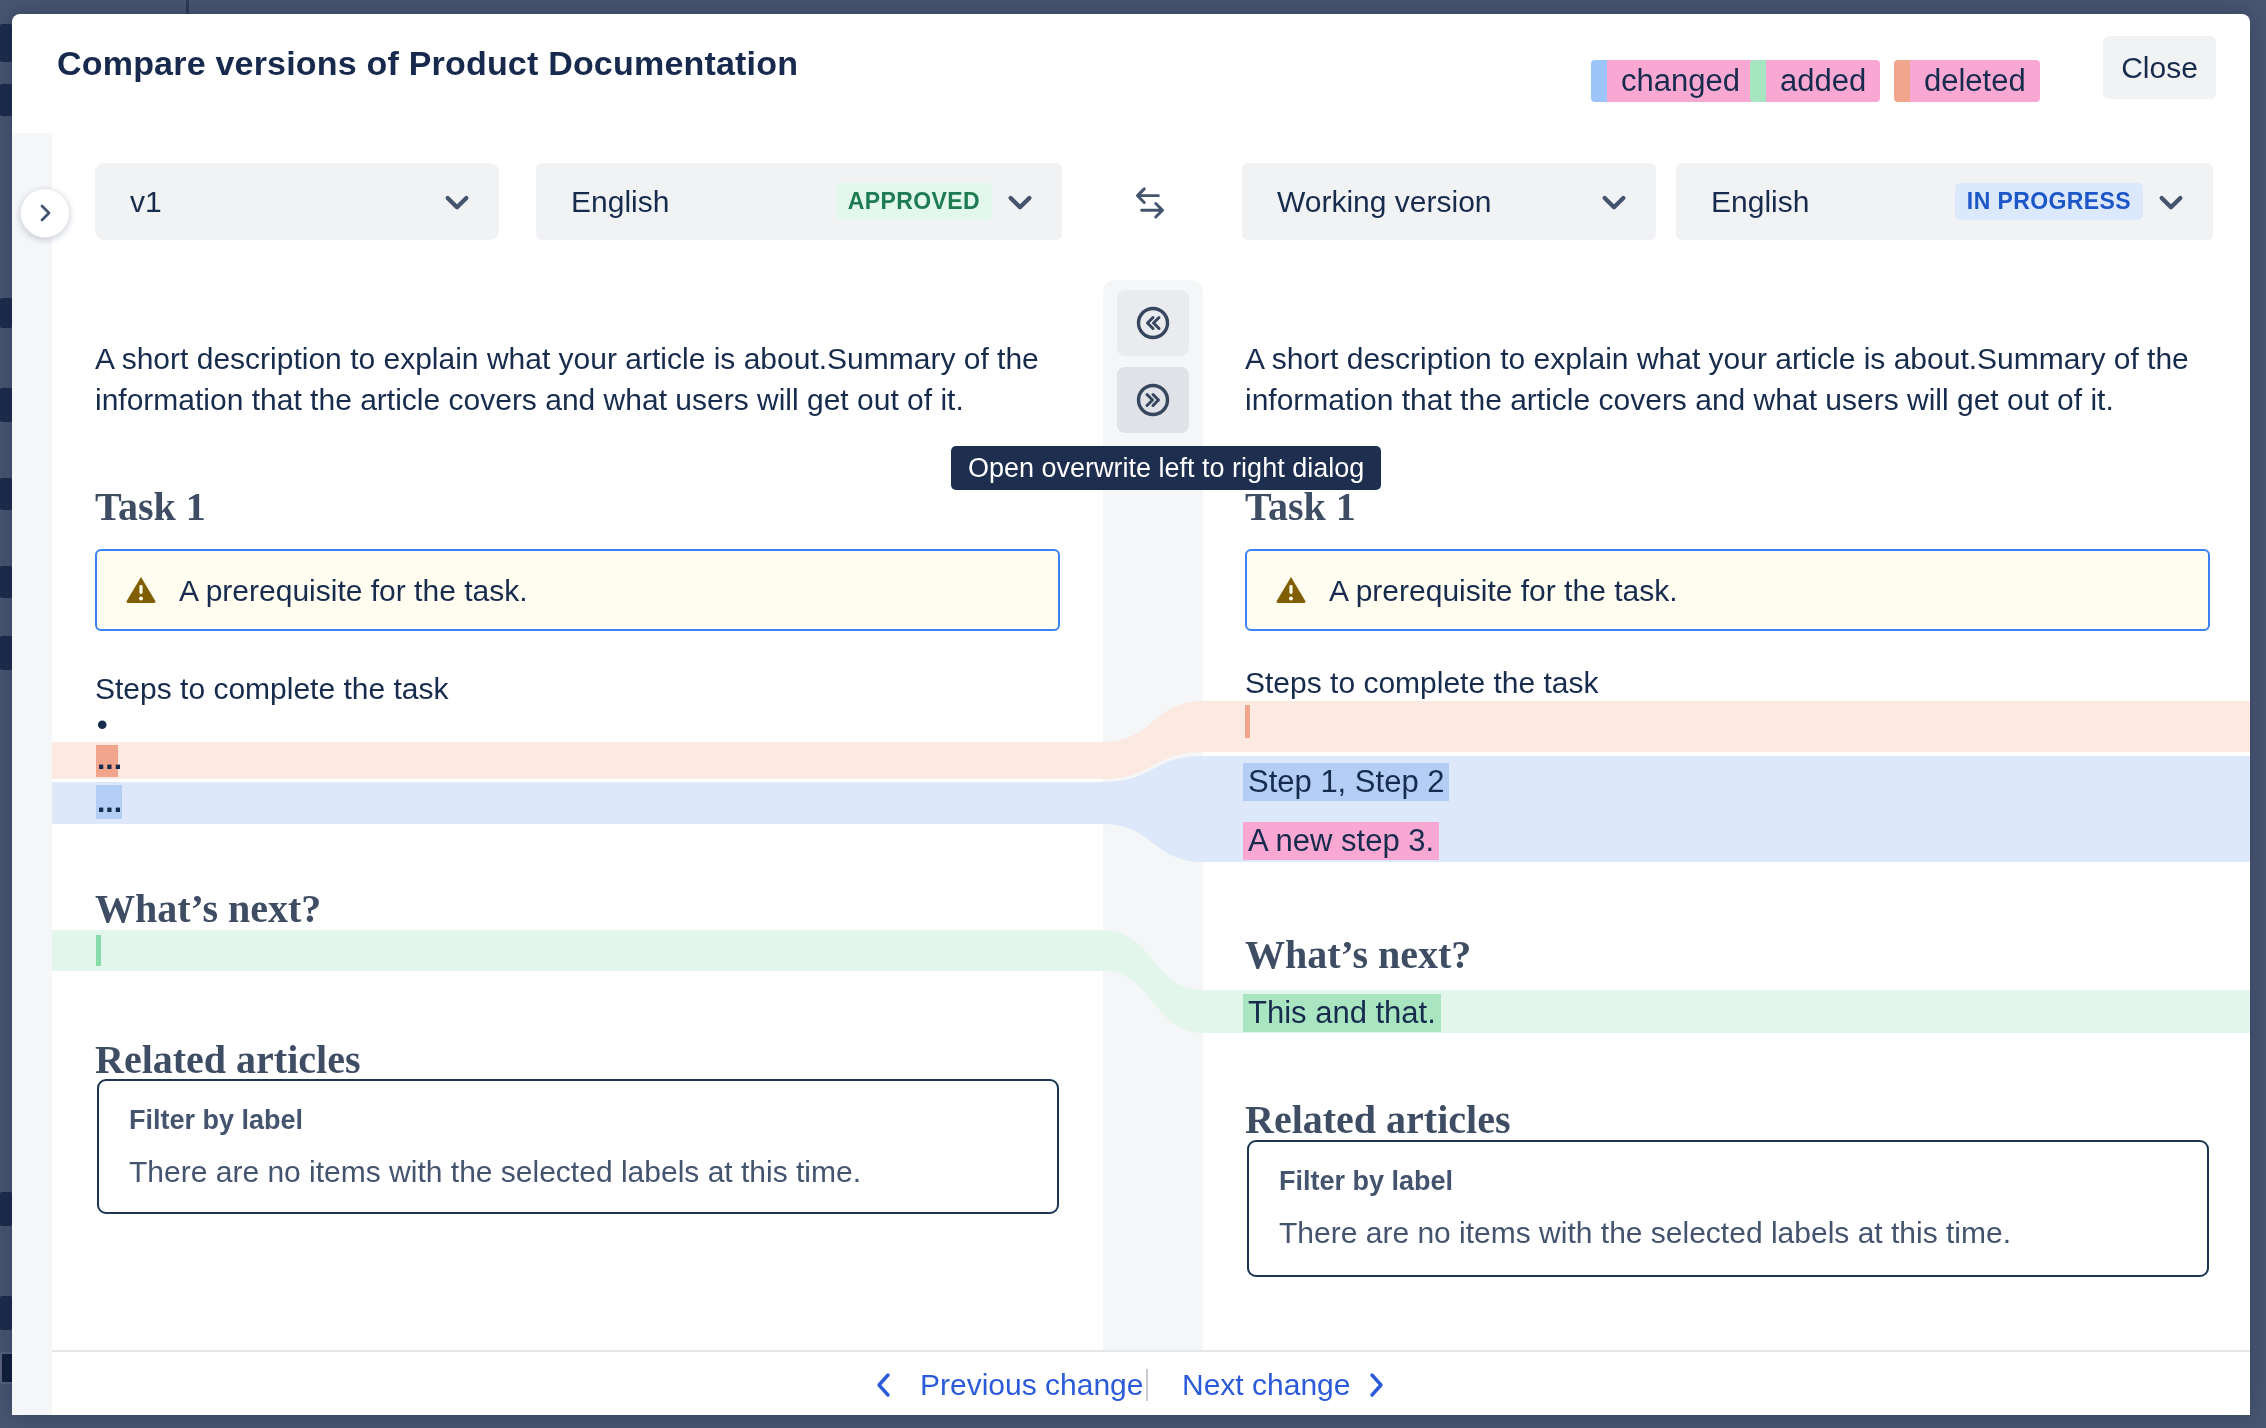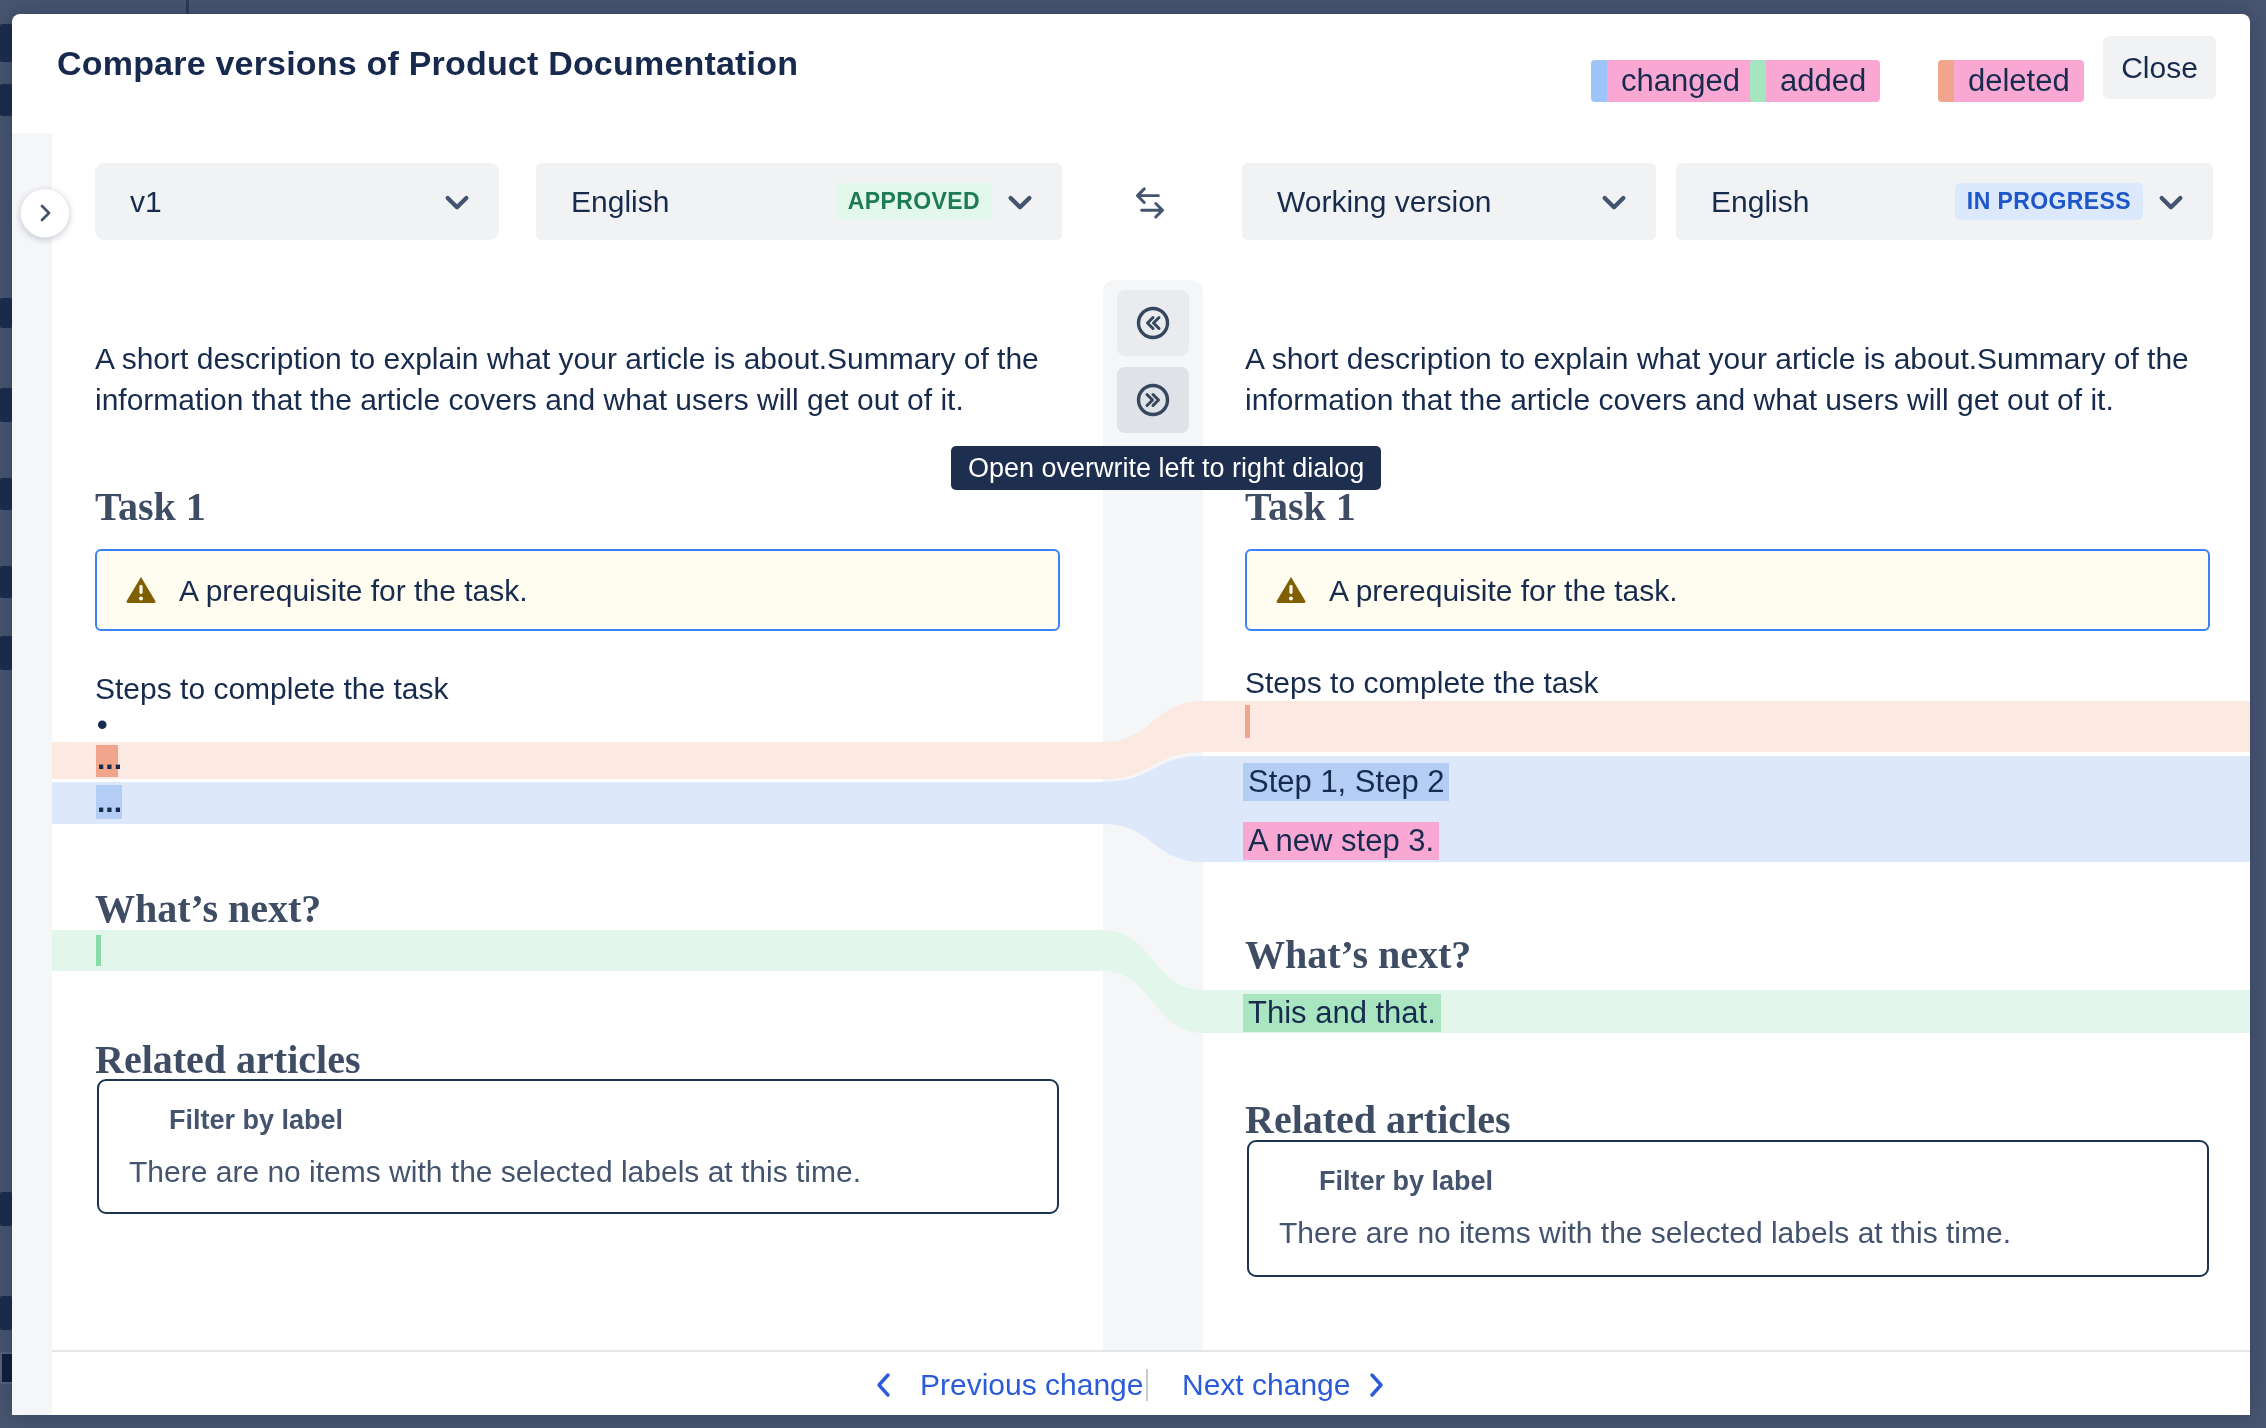--- a/index.html
+++ b/index.html
@@ -37,21 +37,21 @@
   .tooltip{left:951px;top:446px;height:44px;line-height:44px;background:#1D2E4F;color:#fff;font-size:27px;
            padding:0 17px;border-radius:5px;white-space:nowrap;}
   
   .body-text{font-size:30px;line-height:41px;color:#172B4D;}
   .h2{font-size:40px;font-weight:600;color:#3E4D63;font-family:Liberation Serif, serif;}
   .warnbox{height:78px;background:#FFFCF0;border:2px solid #3b82f6;border-radius:6px;display:flex;align-items:center;}
   .warnbox .wicon{margin:0 22px 0 28px;display:flex;}
   .mark-dots{font-size:30px;font-weight:700;color:#172B4D;line-height:30px;}
   .hl{display:inline-block;font-size:31px;line-height:38px;padding:0 5px;color:#172B4D;}
   .filterbox{background:#fff;border:2px solid #1C3553;border-radius:9px;}
-  .flabel{font-size:27px;font-weight:700;color:#44546F;margin-left:40px;}
+  .flabel{font-size:27px;font-weight:700;color:#44546F;}
   .fmsg{font-size:30px;color:#44546F;}
   
   .footer{left:52px;top:1350px;width:2198px;height:63px;background:#fff;border-top:2px solid #E4E6EA;}
   .flink{top:1366px;font-size:30px;font-weight:500;color:#2B5BD9;cursor:pointer;line-height:38px;}
   .fdiv{left:1146px;top:1369px;width:2px;height:32px;background:#C6CBD3;}
 </style>
 </head>
 <body>
 
 <div id="screen">
@@ -74,21 +74,21 @@
   <div class="abs title">Compare versions of Product Documentation</div>
 
   <div class="abs badge" style="left:1591px;">
     <div class="bar" style="background:#9DC4F8;"></div>
     <div class="lbl">changed</div>
   </div>
   <div class="abs badge" style="left:1750px;">
     <div class="bar" style="background:#A5E5C0;"></div>
     <div class="lbl">added</div>
   </div>
-  <div class="abs badge" style="left:1894px;margin-left:44px;">
+  <div class="abs badge" style="left:1894px;">
     <div class="bar" style="background:#F1A58D;"></div>
     <div class="lbl">deleted</div>
   </div>
 
   <div class="abs closebtn">Close</div>
 
   <div class="abs circbtn">
     <span style="display:flex;">
       <svg width="24" height="24" viewBox="0 0 24 24">
           <path d="M9 5 L16 12 L9 19" fill="none" stroke="#44546F" stroke-width="2.8" stroke-linecap="round" stroke-linejoin="round"></path>

